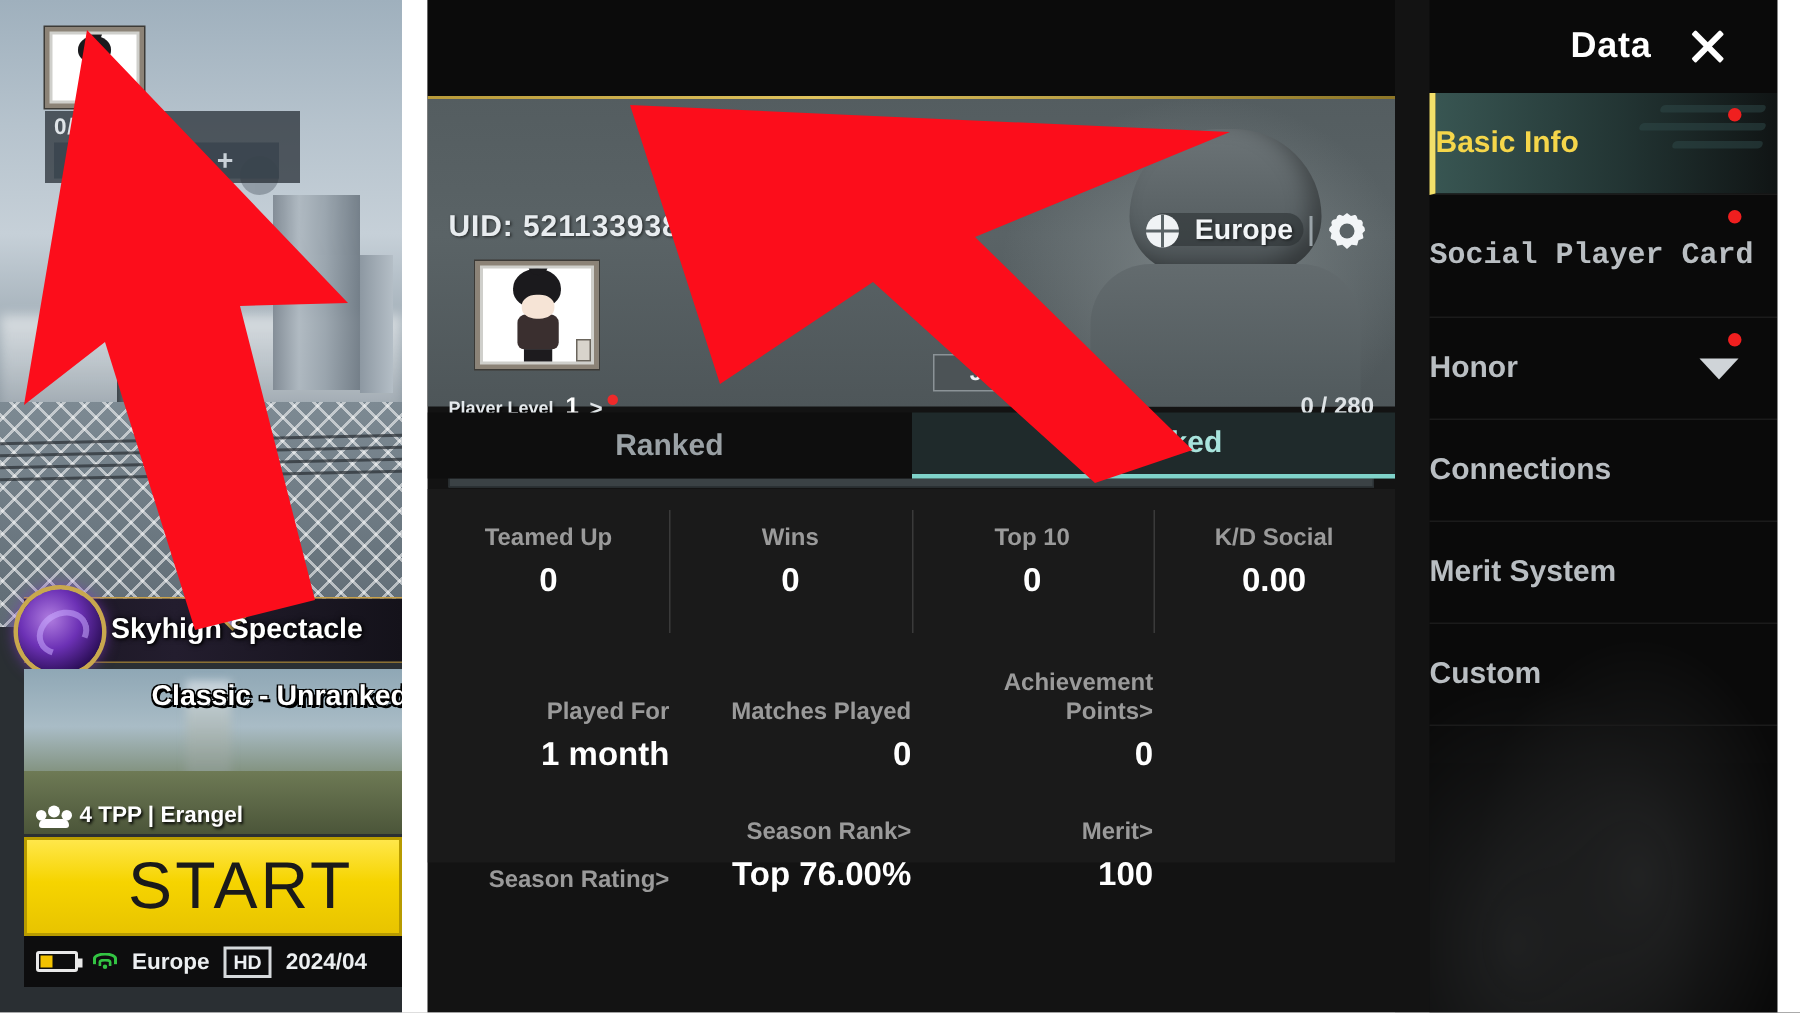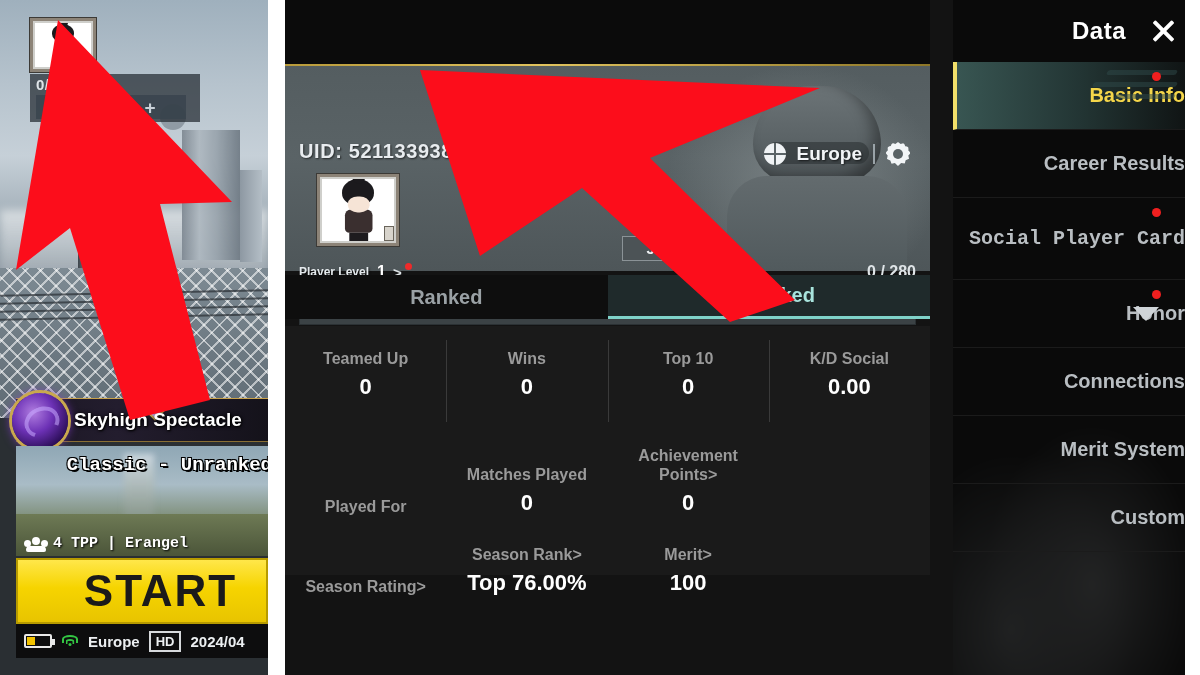--- a/index.html
+++ b/index.html
@@ -111,21 +111,20 @@
   }
   .event-label {
     position:relative; margin-left:58px; color:#ffffff; font-size:19px; font-weight:bold;
     text-shadow: 1px 1px 2px #000, 0 0 4px #000; white-space:nowrap;
   }
 
   
   .map-card {
     position:absolute; left:16px; top:446px; width:252px; height:110px; overflow:hidden;
     background: linear-gradient(180deg,#8fa7b5 0%, #a9bcc6 35%, #7f8f7a 65%, #5d6a50 100%);
-    font-family: Liberation Mono, monospace;
   }
   .map-card .tree {
     position:absolute; left:108px; top:8px; width:30px; height:78px;
     background: linear-gradient(180deg, rgba(210,220,228,.9), rgba(120,135,120,.9));
     filter: blur(3px);
   }
   .map-card .ground {
     position:absolute; left:0; bottom:0; width:100%; height:42px;
     background: linear-gradient(180deg,#6e7a55,#4b5539);
   }
@@ -143,21 +142,21 @@
   .squad-icon i:nth-child(1){left:8px;top:0;width:8px;height:8px;}
   .squad-icon i:nth-child(2){left:0;top:3px;width:7px;height:7px;}
   .squad-icon i:nth-child(3){left:17px;top:3px;width:7px;height:7px;}
   .squad-icon i:nth-child(4){left:2px;top:9px;width:20px;height:6px;border-radius:6px 6px 3px 3px;}
 
   
   .start-btn {
     position:absolute; left:16px; top:558px; width:252px; height:66px;
     background: linear-gradient(180deg,#ffe74a 0%, #f6d400 45%, #e8c400 100%);
     display:flex; align-items:center; justify-content:center;
-    color:#1a1a1a; font-size:44px; font-weight:bold; letter-spacing:2px;
+    color:#1a1a1a; font-size:44px; font-weight:normal; letter-spacing:2px;
     border:2px solid #b79b00;
     padding-left:37px;
   }
   
   .status-bar {
     position:absolute; left:16px; top:624px; width:252px; height:34px;
     background:#0d0d0e; display:flex; align-items:center; gap:9px; padding:0 8px;
   }
   .batt { position:relative; width:28px; height:14px; border:2px solid #e9e9e9; border-radius:2px; }
   .batt:after{content:"";position:absolute;right:-5px;top:3px;width:3px;height:6px;background:#e9e9e9;}
@@ -265,45 +264,45 @@
   .stats-row1 { position:relative; display:flex; height:108px; padding-top:24px; }
   .stat-cell { flex:1; text-align:center; position:relative; }
   .stat-cell + .stat-cell:before {
     content:""; position:absolute; left:0; top:-10px; width:1px; height:82px; background:#3a3a3a;
   }
   .stat-label { color:#9a9a9a; font-size:16px; font-weight:bold; line-height:1.15; }
   .stat-value { color:#ffffff; font-size:22px; font-weight:bold; margin-top:6px; }
 
   .stats-row2 { display:flex; height:96px; align-items:flex-end; padding-bottom:14px; }
   .stats-row3 { display:flex; height:88px; align-items:flex-end; padding-bottom:22px; }
-  .s3 { flex:1; text-align:center; }
+  .s3 { flex:1; text-align:right; }
   .s3.gap { flex:1; }
 
   
   .main-right-fill { position:absolute; left:645px; top:0; width:270px; height:675px; background:#131313; }
 
   
   .sidebar { position:absolute; left:953px; top:0; width:232px; height:675px; background:#0a0a0a; }
   .sidebar-bg-map {
     position:absolute; left:0; bottom:0; width:232px; height:300px; opacity:.12;
     background:
       radial-gradient(ellipse at 60% 70%, #cfd6da 0%, transparent 55%),
       radial-gradient(ellipse at 25% 85%, #b9c2c7 0%, transparent 50%);
   }
-  .sb-header { position:relative; height:62px; display:flex; align-items:center; justify-content:flex-end; gap:22px; padding-right:7px; }
+  .sb-header { position:relative; height:62px; display:flex; align-items:center; justify-content:flex-end; gap:22px; padding-right:32px; }
   .sb-title { color:#ffffff; font-size:24px; font-weight:bold; letter-spacing:.5px; }
   .x-icon { position:relative; width:30px; height:30px; }
   .x-icon:before, .x-icon:after {
     content:""; position:absolute; left:2px; top:13px; width:27px; height:4px; background:#fff; border-radius:1px;
   }
   .x-icon:before { transform: rotate(45deg); }
   .x-icon:after  { transform: rotate(-45deg); }
 
   .sb-item {
-    position:relative; height:68px; display:flex; align-items:center; justify-content:flex-end;
+    position:relative; height:68px; display:flex; align-items:center; justify-content:flex-start;
     color:#b9bec2; font-size:20px; font-weight:bold; text-align:center; line-height:1.15;
     border-bottom:1px solid #1b1b1b;
   }
   .sb-item.tall { height:82px;font-family:Liberation Mono, monospace; }
   .sb-item.active {
     background: linear-gradient(90deg, rgba(120,190,182,.42) 0%, rgba(90,150,146,.30) 55%, rgba(40,62,62,.20) 100%);
     color:#f5d64a; border-left:4px solid #f2e06a;
   }
   .sb-item .dot { position:absolute; right:24px; top:10px; width:9px; height:9px; border-radius:50%; background:#f01f1f; }
   .sb-item .caret {
@@ -478,20 +477,21 @@
         </div>
         <div class="stat-cell">
           <div class="stat-label">K/D Social</div>
           <div class="stat-value">0.00</div>
         </div>
       </div>
 
       <div class="stats-row2">
         <div class="s3">
           <div class="stat-label">Played For</div>
+          <div class="stat-value">1 month</div>
         </div>
         <div class="s3">
           <div class="stat-label">Matches Played</div>
           <div class="stat-value">0</div>
         </div>
         <div class="s3">
           <div class="stat-label">Achievement Points&gt;</div>
           <div class="stat-value">0</div>
         </div>
         <div class="s3 gap"></div>
@@ -526,23 +526,20 @@
       <div class="sb-streaks">
           <span></span>
           <span></span>
           <span></span>
         </div>
       <span class="dot"></span>
       <span>Basic Info</span>
     </div>
 
 
-    <div class="sb-item">
-      <span>Career Results</span>
-    </div>
 
     <div class="sb-item tall">
       <span class="dot"></span>
       <span>Social Player Card</span>
     </div>
 
     <div class="sb-item">
       <span class="dot"></span>
       <span>Honor</span>
       <span class="caret"></span>

